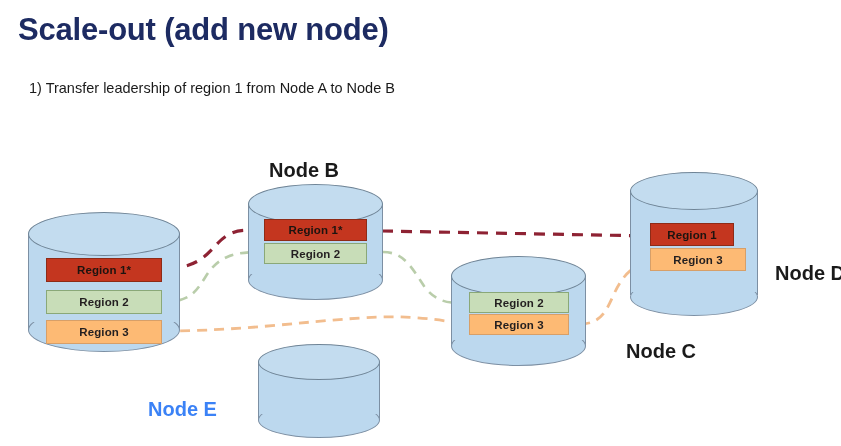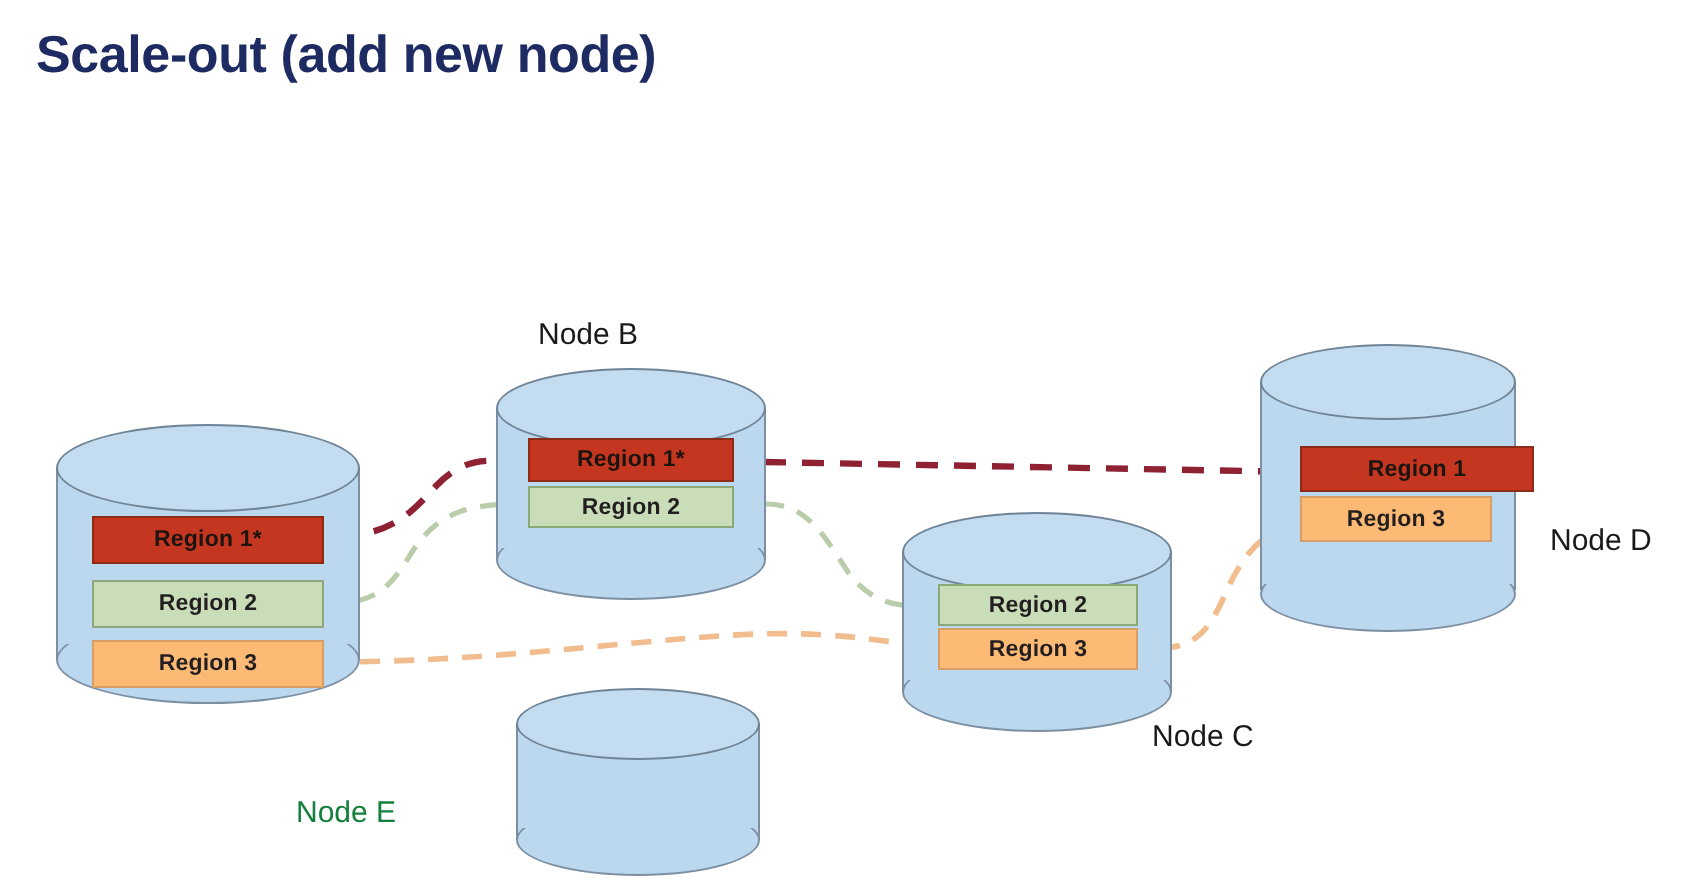--- a/index.html
+++ b/index.html
@@ -20,21 +20,21 @@
     position: absolute;
     inset: 0;
     background: #ffffff;
   }
 
   
   #slide-title {
     position: absolute;
     left: 18px;
     top: 12px;
-    font-size: 26px;
+    font-size: 31px;
     font-weight: bold;
     letter-spacing: -0.2px;
     color: #1d2b62;
     white-space: nowrap;
   }
   #slide-step {
     position: absolute;
     left: 29px;
     top: 80px;
     font-size: 14.5px;
@@ -121,36 +121,37 @@
     white-space: nowrap;
     z-index: 5;
   }
   .region.red    { background: #c4361f; border-color: #8e2b17; color: #1c1410; }
   .region.green  { background: #c8ddb8; border-color: #8aa878; }
   .region.orange { background: #fdba74; border-color: #d79f68; }
 
   
   .node-label {
     position: absolute;
-    font-size: 15px;
-    font-weight: normal;
+    font-size: 20px;
+    font-weight: bold;
     color: #1a1a1a;
     white-space: nowrap;
     z-index: 6;
   }
   .node-label.accent {
-    color: #15803d;
+    color: #3b82f6;
   }
 </style>
 </head>
 <body>
 
 <div id="slide">
 
   <div id="slide-title">Scale-out (add new node)</div>
+  <div id="slide-step">1) Transfer leadership of region 1 from Node A to Node B</div>
 
   <div id="diagram">
 
     <svg id="connector-layer" viewBox="0 0 841 446">
 
       <path d="M 168 268 C 196 268 206 256 218 243 C 234 226 248 231 263 231" fill="none" stroke="#8e2233" stroke-width="3.2" stroke-dasharray="11 8" stroke-linecap="butt"></path>
       <path d="M 382 231 L 650 236" fill="none" stroke="#8e2233" stroke-width="3.2" stroke-dasharray="11 8" stroke-linecap="butt"></path>
 
       <path d="M 163 302 C 190 302 196 292 206 276 C 220 254 238 252 262 252" fill="none" stroke="#b9cdaa" stroke-width="2.6" stroke-dasharray="9 7" stroke-linecap="butt"></path>
       <path d="M 383 252 C 404 252 412 268 424 286 C 437 304 452 303 466 303" fill="none" stroke="#b9cdaa" stroke-width="2.6" stroke-dasharray="9 7" stroke-linecap="butt"></path>
@@ -186,30 +187,30 @@
     <div class="node" style="left:451px; top:256px; width:135px; height:110px;">
       <div class="cyl">
         <div class="cyl-body" style="top:20px; height:70px;"></div>
         <div class="cyl-bottom" style="top:70px; height:40px;"></div>
         <div class="cyl-bottom-mask" style="top:64px; height:20px;"></div>
         <div class="cyl-top" style="top:0px; height:40px;"></div>
       </div>
       <div class="region green" style="left:18px; top:36px; width:100px; height:21px;">Region 2</div>
       <div class="region orange" style="left:18px; top:58px; width:100px; height:21px;">Region 3</div>
     </div>
-    <div class="node-label" style="left:576px; top:340px;margin-top:20px;">Node C</div>
+    <div class="node-label" style="left:626px; top:340px;">Node C</div>
 
     <div class="node" style="left:630px; top:172px; width:128px; height:144px;">
       <div class="cyl">
         <div class="cyl-body" style="top:19px; height:104px;"></div>
         <div class="cyl-bottom" style="top:106px; height:38px;"></div>
         <div class="cyl-bottom-mask" style="top:100px; height:20px;"></div>
         <div class="cyl-top" style="top:0px; height:38px;"></div>
       </div>
-      <div class="region red" style="left:20px; top:51px; width:117px; height:23px;">Region 1</div>
+      <div class="region red" style="left:20px; top:51px; width:84px; height:23px;">Region 1</div>
       <div class="region orange" style="left:20px; top:76px; width:96px; height:23px;">Region 3</div>
     </div>
     <div class="node-label" style="left:775px; top:262px;">Node D</div>
 
     <div class="node" style="left:258px; top:344px; width:122px; height:96px;">
       <div class="cyl">
         <div class="cyl-body" style="top:18px; height:58px;"></div>
         <div class="cyl-bottom" style="top:58px; height:36px;"></div>
         <div class="cyl-bottom-mask" style="top:52px; height:18px;"></div>
         <div class="cyl-top" style="top:0px; height:36px;"></div>

